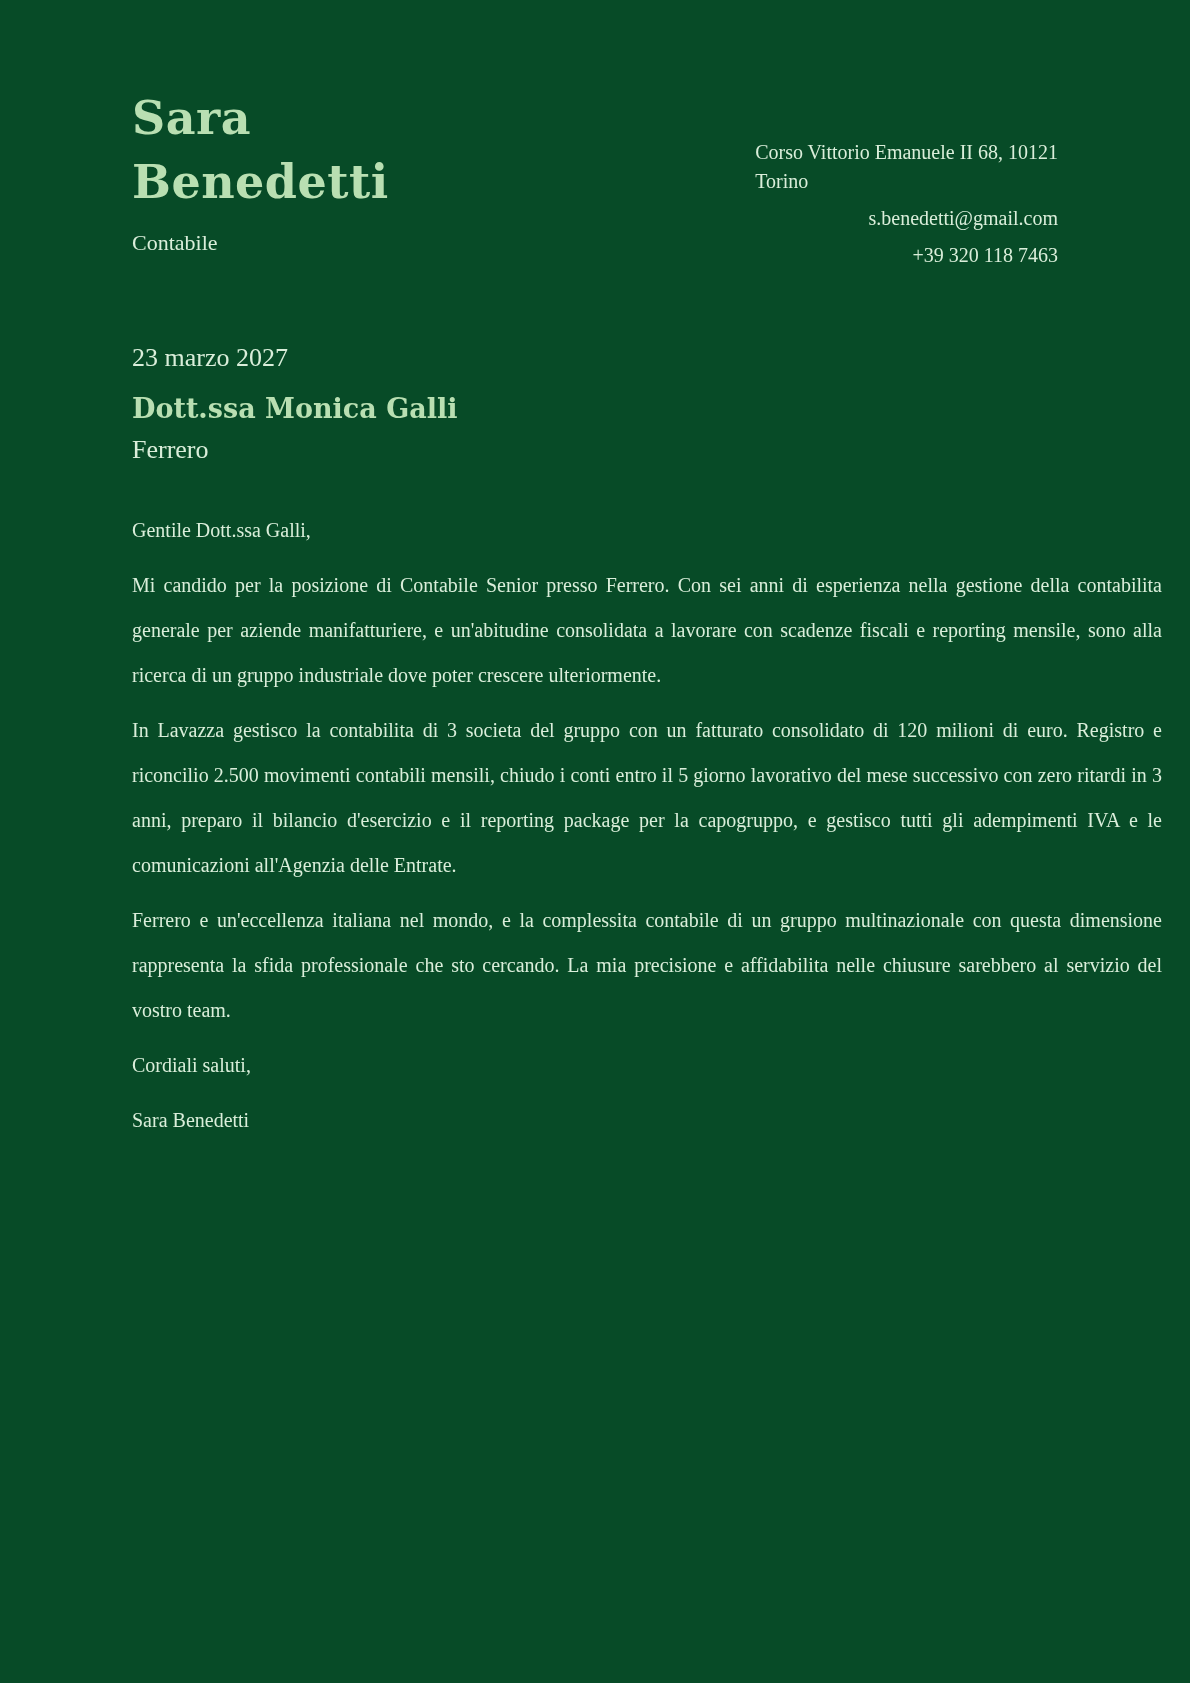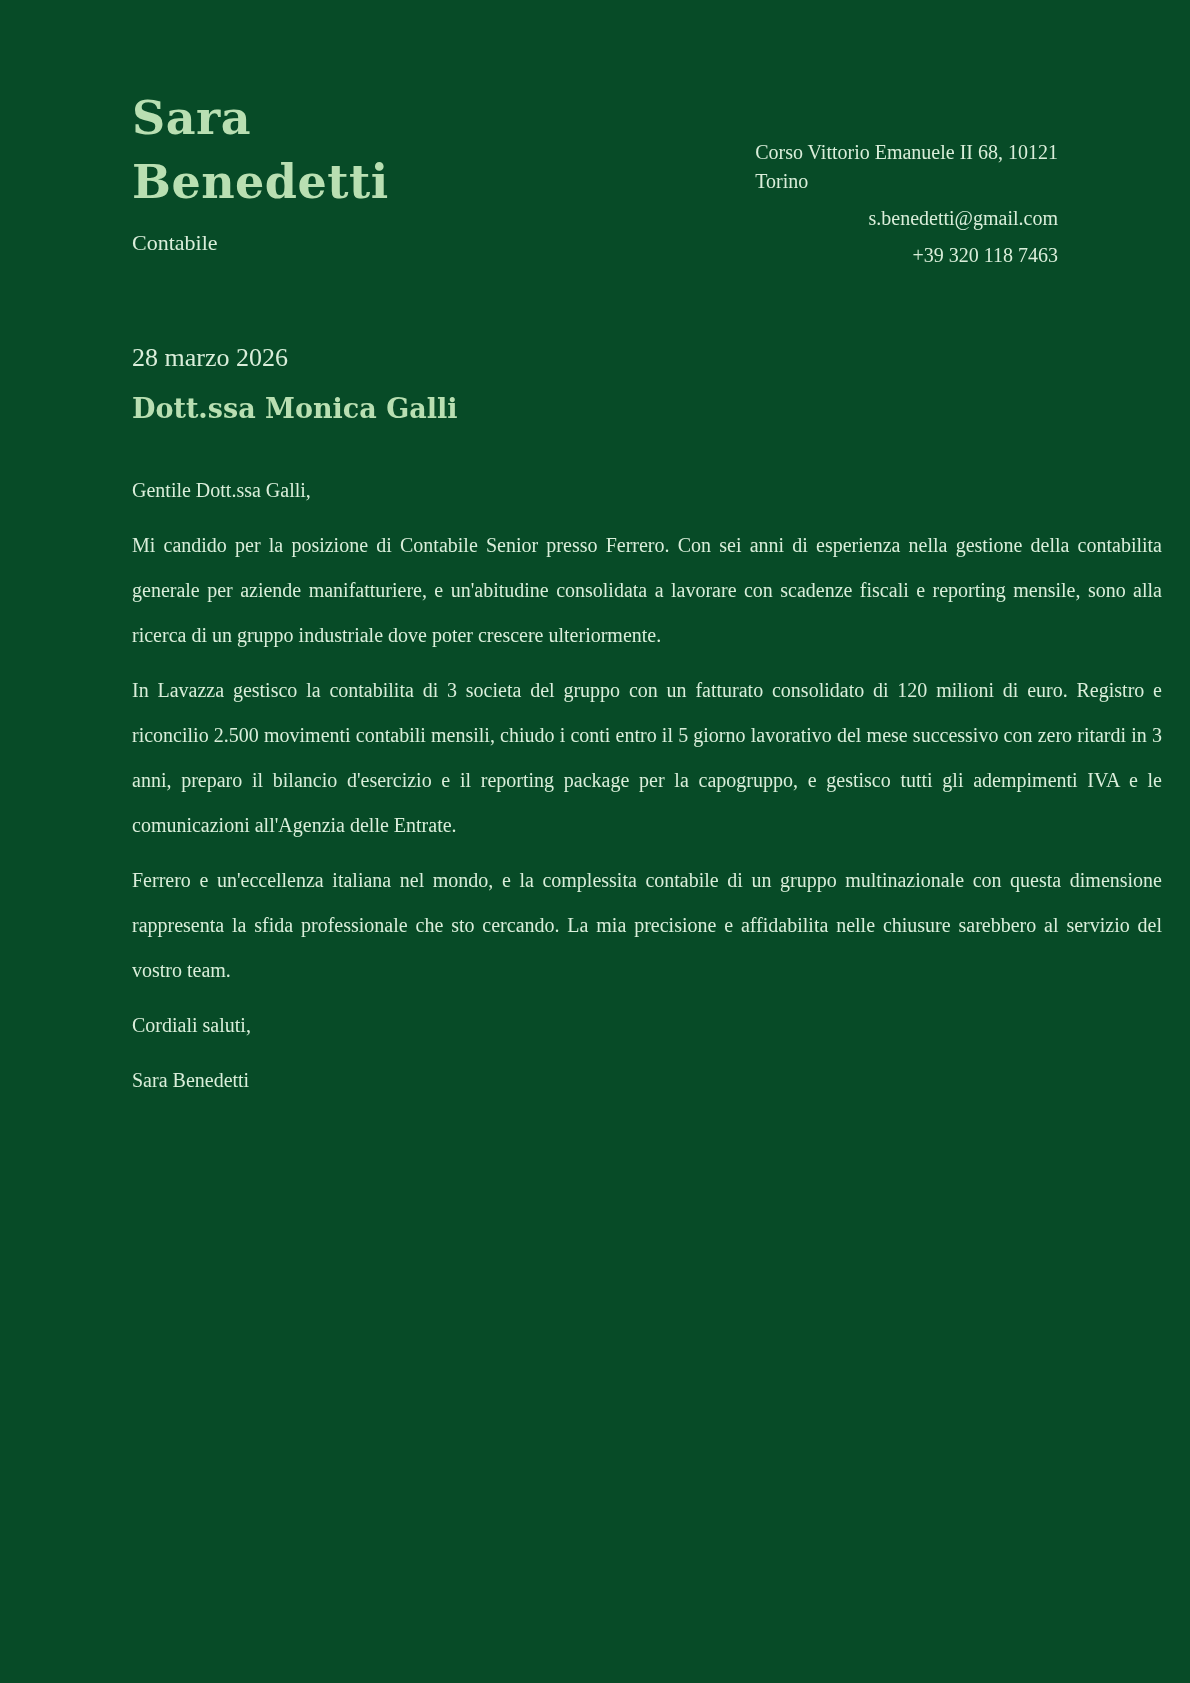--- a/index.html
+++ b/index.html
@@ -94,24 +94,25 @@
     <div class="contact">
       <div class="address">
         <div>Corso Vittorio Emanuele II 68, 10121</div>
         <div>Torino</div>
       </div>
       <div class="email">s.benedetti@gmail.com</div>
       <div class="phone">+39 320 118 7463</div>
     </div>
   </header>
 
-  <div class="letter-date">28 marzo 2026</div>
+  <div class="letter-date">23 marzo 2027</div>
 
   <div class="recipient">
     <div class="recipient-name">Dott.ssa Monica Galli</div>
+    <div class="recipient-company">Ferrero</div>
   </div>
 
   <div class="letter-body">
     <p class="salutation">Gentile Dott.ssa Galli,</p>
     <p class="justified">Mi candido per la posizione di Contabile Senior presso Ferrero. Con sei anni di esperienza nella gestione della contabilita generale per aziende manifatturiere, e un'abitudine consolidata a lavorare con scadenze fiscali e reporting mensile, sono alla ricerca di un gruppo industriale dove poter crescere ulteriormente.</p>
     <p class="justified">In Lavazza gestisco la contabilita di 3 societa del gruppo con un fatturato consolidato di 120 milioni di euro. Registro e riconcilio 2.500 movimenti contabili mensili, chiudo i conti entro il 5 giorno lavorativo del mese successivo con zero ritardi in 3 anni, preparo il bilancio d'esercizio e il reporting package per la capogruppo, e gestisco tutti gli adempimenti IVA e le comunicazioni all'Agenzia delle Entrate.</p>
     <p class="justified">Ferrero e un'eccellenza italiana nel mondo, e la complessita contabile di un gruppo multinazionale con questa dimensione rappresenta la sfida professionale che sto cercando. La mia precisione e affidabilita nelle chiusure sarebbero al servizio del vostro team.</p>
     <p class="closing">Cordiali saluti,</p>
     <p class="signature">Sara Benedetti</p>
   </div>

